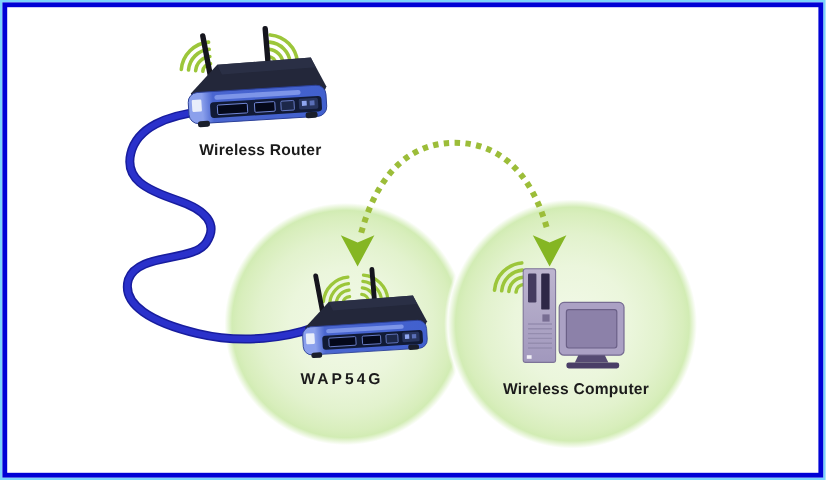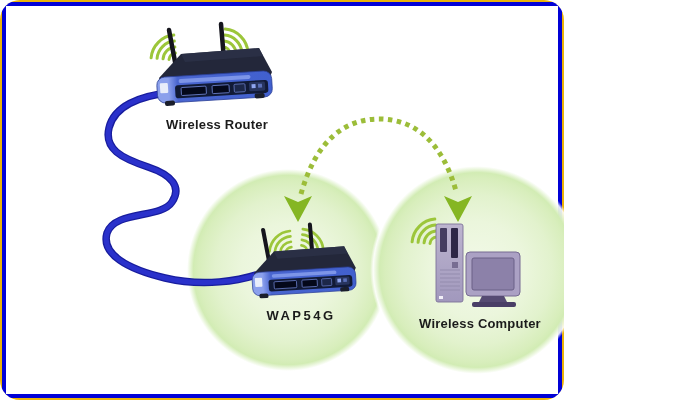--- a/index.html
+++ b/index.html
@@ -1,17 +1,17 @@
 <!DOCTYPE html>
 <html><head>
 <meta charset="utf-8">
 <style>
   html,body{margin:0;padding:0;background:#ffffff;}
-  #screen{position:relative;width:564px;height:400px;background:#eab308;overflow:hidden;
-          font-family:"Liberation Sans", sans-serif;border-radius:20px;}
+  #screen{position:relative;width:688px;height:400px;background:#7dd3fc;overflow:hidden;
+          font-family:"Liberation Sans", sans-serif;}
   .frame{position:absolute;inset:2px;border:4px solid #0101d6;background:#ffffff;}
   .abs{position:absolute;}
   .coverage{border-radius:50%;
     background:radial-gradient(closest-side,
       #f2f9e8 0%, #ebf6dc 45%, #e2f2cd 70%, #d8eebc 86%, #d2ecb4 91%,
       rgba(255,255,255,0.9) 97%, rgba(255,255,255,0) 100%);}
   .node-label{position:absolute;text-align:center;font-size:13px;font-weight:700;
       color:#1b1b1b;letter-spacing:0.2px;white-space:nowrap;}
   .label-spaced{letter-spacing:2.5px;}
   svg{display:block;}
@@ -109,16 +109,16 @@
     </g>
   </svg>
 
   <svg class="abs" style="left:0;top:0;" width="700" height="400" viewBox="0 0 700 400">
     <path d="M301,194 C316,140 345,119 379,119 C414,119 442,141 456,191" fill="none" stroke="#9cbd39" stroke-width="5" stroke-dasharray="4.5 4.5"></path>
     <polygon points="284,196 298,202 312,196 298,222" fill="#85b623"></polygon>
     <polygon points="444,196 458,202 472,196 458,222" fill="#85b623"></polygon>
   </svg>
 
   <div class="node-label" style="left:132px;top:117px;width:170px;">Wireless Router</div>
-  <div class="node-label label-spaced" style="left:216px;top:308px;width:170px;">WAP54G</div>
+  <div class="node-label label-spaced" style="left:200px;top:308px;width:170px;">WAP54G</div>
   <div class="node-label" style="left:395px;top:316px;width:170px;">Wireless Computer</div>
 
 </div>
 
 </body></html>

